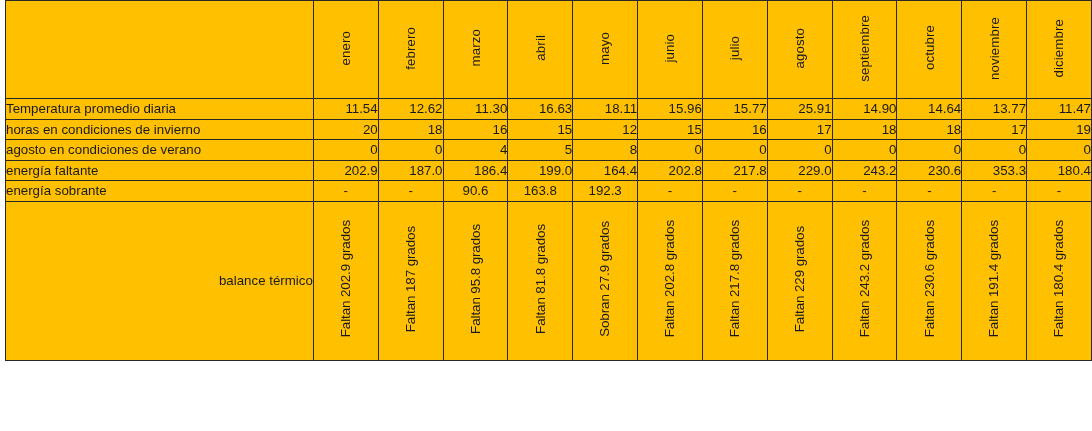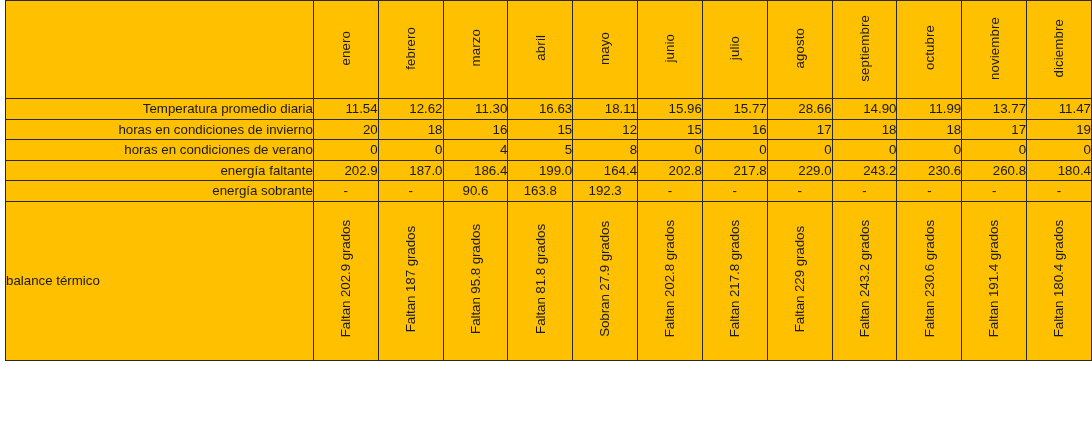--- a/index.html
+++ b/index.html
@@ -62,40 +62,40 @@
   th.monthhead .rot {
     display: inline-block;
     writing-mode: vertical-rl;
     transform: rotate(180deg);
     letter-spacing: 0.1px;
     line-height: 1;
   }
 
   
   td.rowlabel {
-    text-align: right;
+    text-align: left;
     padding-right: 5px;
     font-size: 13.4px;
     height: 19.5px;
   }
 
   
   td.val {
     text-align: right;
     padding-right: 6px;
     height: 19.5px;
   }
   td.val.center {
     text-align: center;
     padding-right: 0;
   }
 
   
   td.balancelabel {
-    text-align: left;
+    text-align: right;
     padding-right: 5px;
     vertical-align: bottom;
     padding-bottom: 4px;
     height: 158px;
     font-size: 13.4px;
   }
   td.balanceval {
     vertical-align: bottom;
     text-align: center;
     height: 158px;
@@ -150,43 +150,43 @@
     <tbody id="body">
         <tr>
           <td class="rowlabel">Temperatura promedio diaria</td>
           <td class="val">11.54</td>
           <td class="val">12.62</td>
           <td class="val">11.30</td>
           <td class="val">16.63</td>
           <td class="val">18.11</td>
           <td class="val">15.96</td>
           <td class="val">15.77</td>
-          <td class="val">28.66</td>
+          <td class="val">25.91</td>
           <td class="val">14.90</td>
-          <td class="val">11.99</td>
+          <td class="val">14.64</td>
           <td class="val">13.77</td>
           <td class="val">11.47</td>
         </tr>
         <tr>
           <td class="rowlabel">horas en condiciones de invierno</td>
           <td class="val">20</td>
           <td class="val">18</td>
           <td class="val">16</td>
           <td class="val">15</td>
           <td class="val">12</td>
           <td class="val">15</td>
           <td class="val">16</td>
           <td class="val">17</td>
           <td class="val">18</td>
           <td class="val">18</td>
           <td class="val">17</td>
           <td class="val">19</td>
         </tr>
         <tr>
-          <td class="rowlabel">horas en condiciones de verano</td>
+          <td class="rowlabel">agosto en condiciones de verano</td>
           <td class="val">0</td>
           <td class="val">0</td>
           <td class="val">4</td>
           <td class="val">5</td>
           <td class="val">8</td>
           <td class="val">0</td>
           <td class="val">0</td>
           <td class="val">0</td>
           <td class="val">0</td>
           <td class="val">0</td>
@@ -198,21 +198,21 @@
           <td class="val">202.9</td>
           <td class="val">187.0</td>
           <td class="val">186.4</td>
           <td class="val">199.0</td>
           <td class="val">164.4</td>
           <td class="val">202.8</td>
           <td class="val">217.8</td>
           <td class="val">229.0</td>
           <td class="val">243.2</td>
           <td class="val">230.6</td>
-          <td class="val">260.8</td>
+          <td class="val">353.3</td>
           <td class="val">180.4</td>
         </tr>
         <tr>
           <td class="rowlabel">energía sobrante</td>
           <td class="val center">-</td>
           <td class="val center">-</td>
           <td class="val center">90.6</td>
           <td class="val center">163.8</td>
           <td class="val center">192.3</td>
           <td class="val center">-</td>

